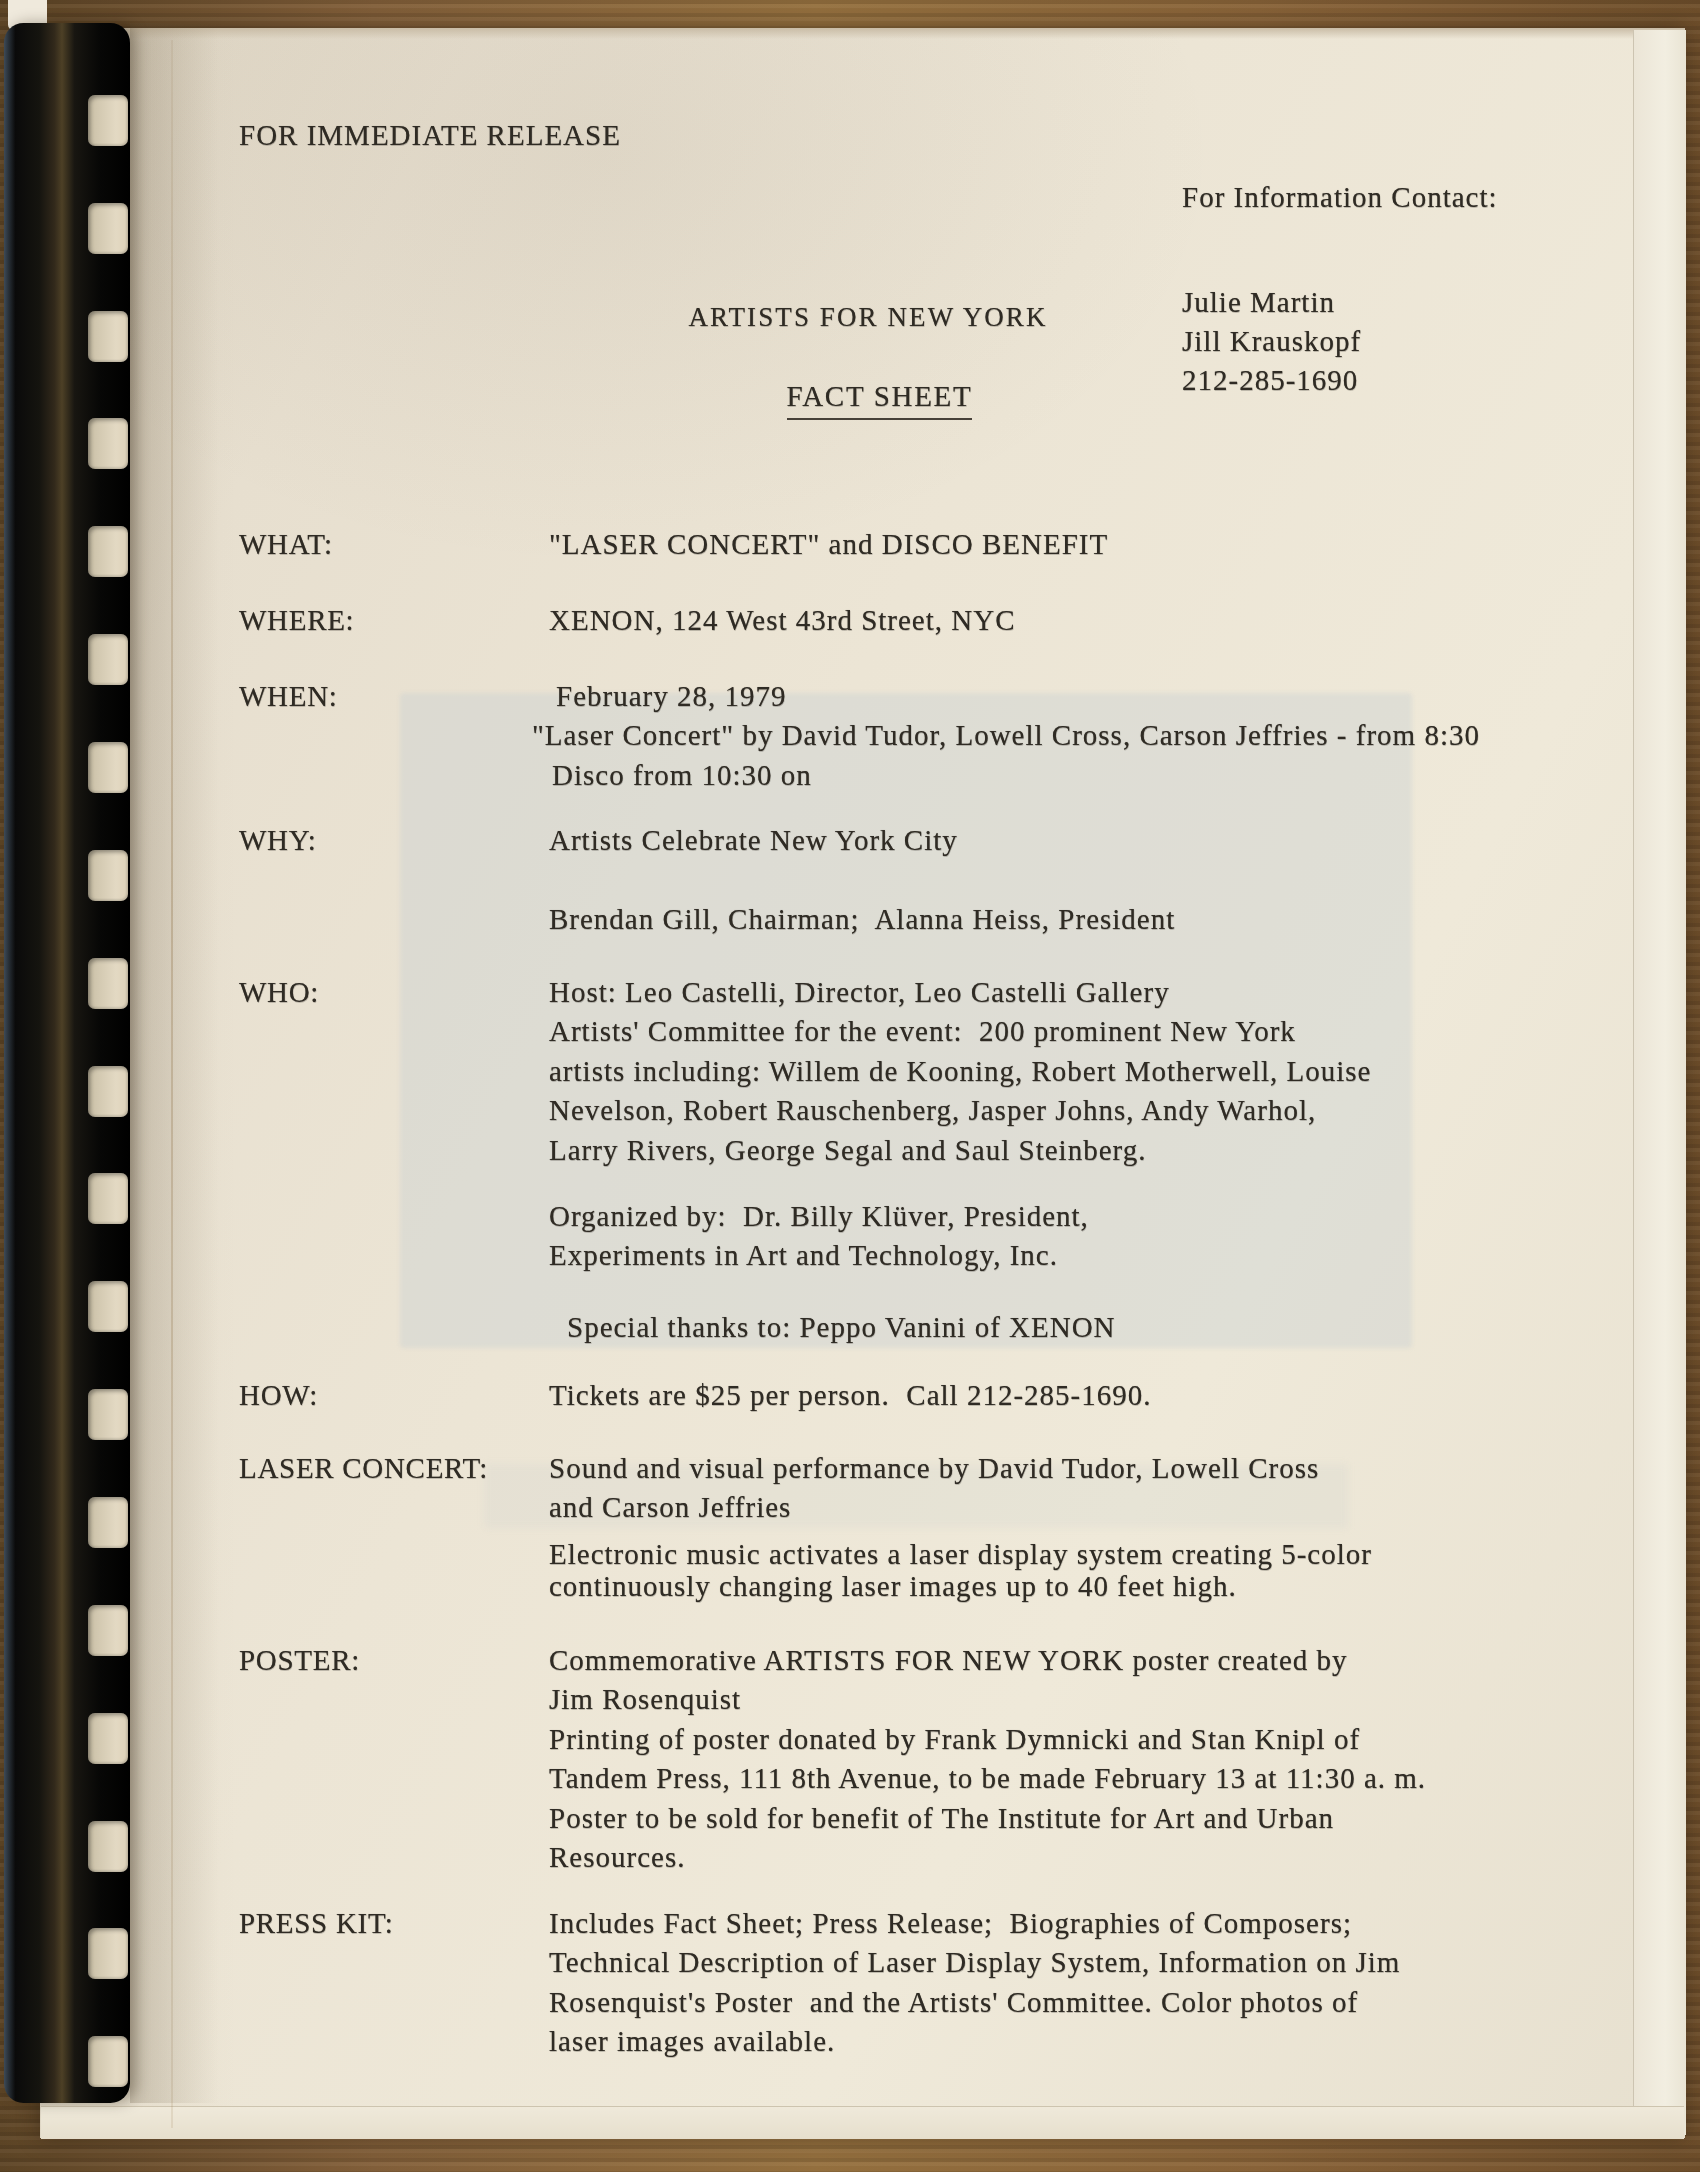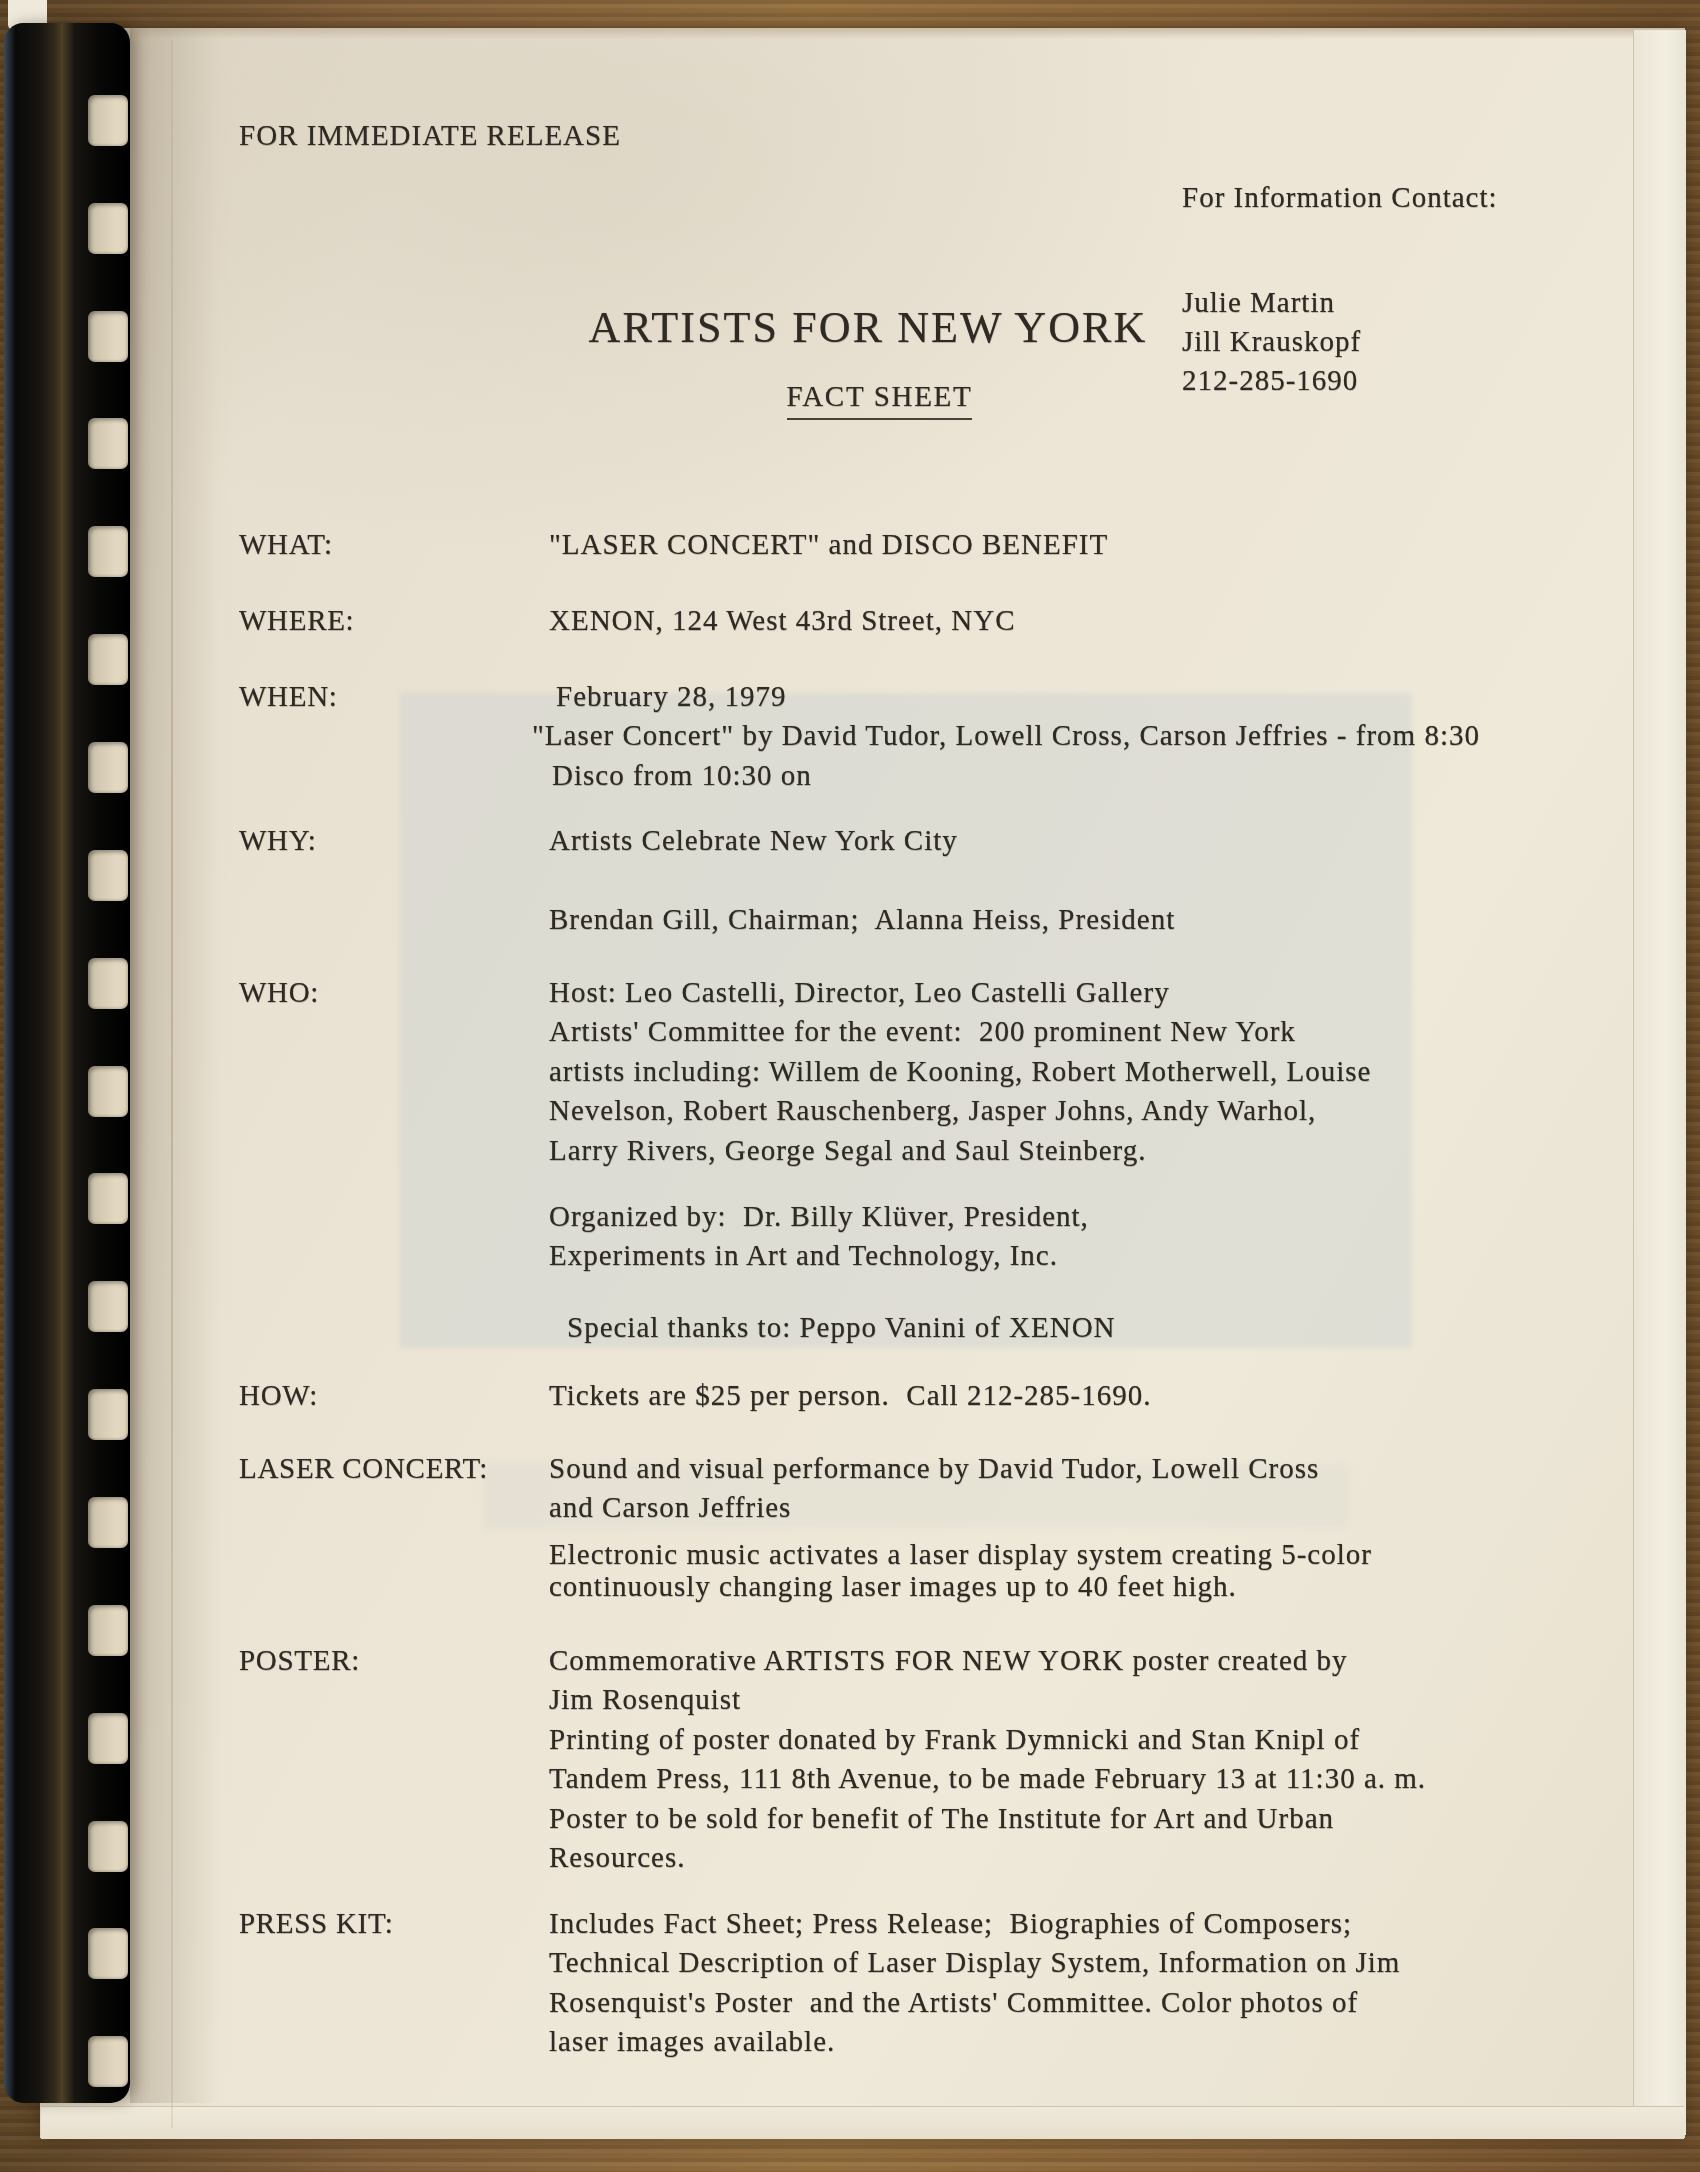--- a/index.html
+++ b/index.html
@@ -40,21 +40,21 @@
   .tooth{position:absolute;left:84px;width:40px;height:51px;border-radius:7px;
     background:linear-gradient(90deg,#c9bfa6,#e3d9c3 70%,#ded2b9);
     box-shadow:inset 2.1px 2.1px 4.1px rgba(0,0,0,0.38), inset -1.4px -1.4px 2.1px rgba(0,0,0,0.12);}
   .comb-shadow{position:absolute;left:130px;top:23px;width:104px;height:2080px;
     background:linear-gradient(90deg,rgba(95,80,55,0.22),rgba(95,80,55,0) 85%);}
   .ink{color:#2f2b24;text-shadow:0 0 0.7px rgba(47,43,36,0.55),0.5px 0.6px 0.3px rgba(47,43,36,0.22);}
   .t{position:absolute;font-size:29px;letter-spacing:1px;white-space:pre;}
   .release{left:239px;top:119px;}
   .contact{left:1154px;top:114px;margin-left:28px;}
   .contact .cl{height:39px;line-height:35px;}
-  .title-wrap{position:absolute;left:0;top:302px;width:1700px;text-align:center;padding-left:36px;box-sizing:border-box;font-size:44px;letter-spacing:2.1px;}
+  .title-wrap{position:absolute;left:0;top:302px;width:1700px;text-align:center;padding-left:36px;box-sizing:border-box;font-size:27px;letter-spacing:2.1px;}
   .subtitle-wrap{position:absolute;left:17px;top:380px;width:1700px;text-align:center;padding-left:25px;box-sizing:border-box;font-size:29px;letter-spacing:1.7px;}
   .subtitle-wrap .u{border-bottom:2.1px solid rgba(42,37,29,0.85);padding-bottom:6.2px;}
   .row{position:absolute;left:239px;width:1459px;}
   .row .lbl{position:absolute;left:0;top:0;font-size:29px;letter-spacing:0.7px;white-space:pre;}
   .row .ln{position:absolute;font-size:29px;letter-spacing:1px;white-space:pre;}
   .txt-layer{position:absolute;left:0;top:0;width:100%;height:100%;z-index:6;}
   .z1{z-index:1}.z2{z-index:2}.z3{z-index:3}.z4{z-index:4}.z8{z-index:8}
 </style>
 </head>
 <body>

